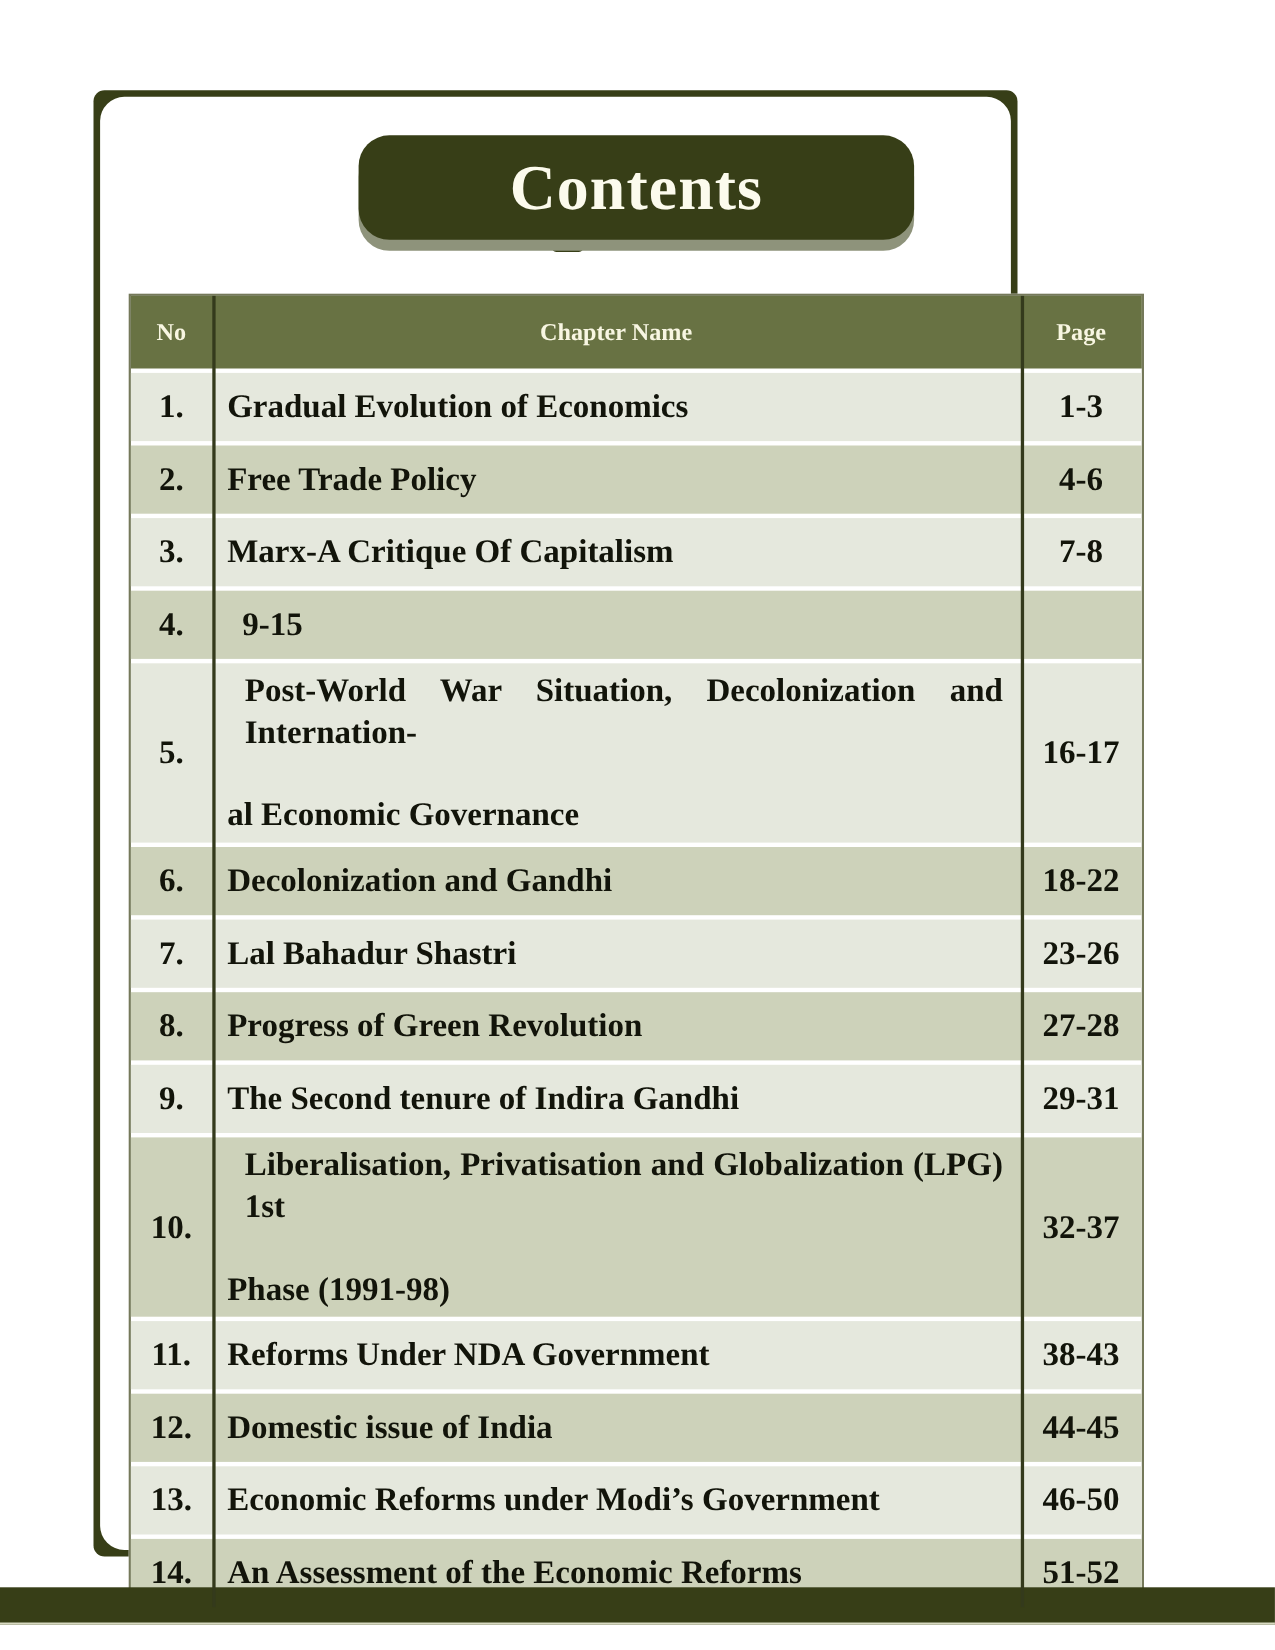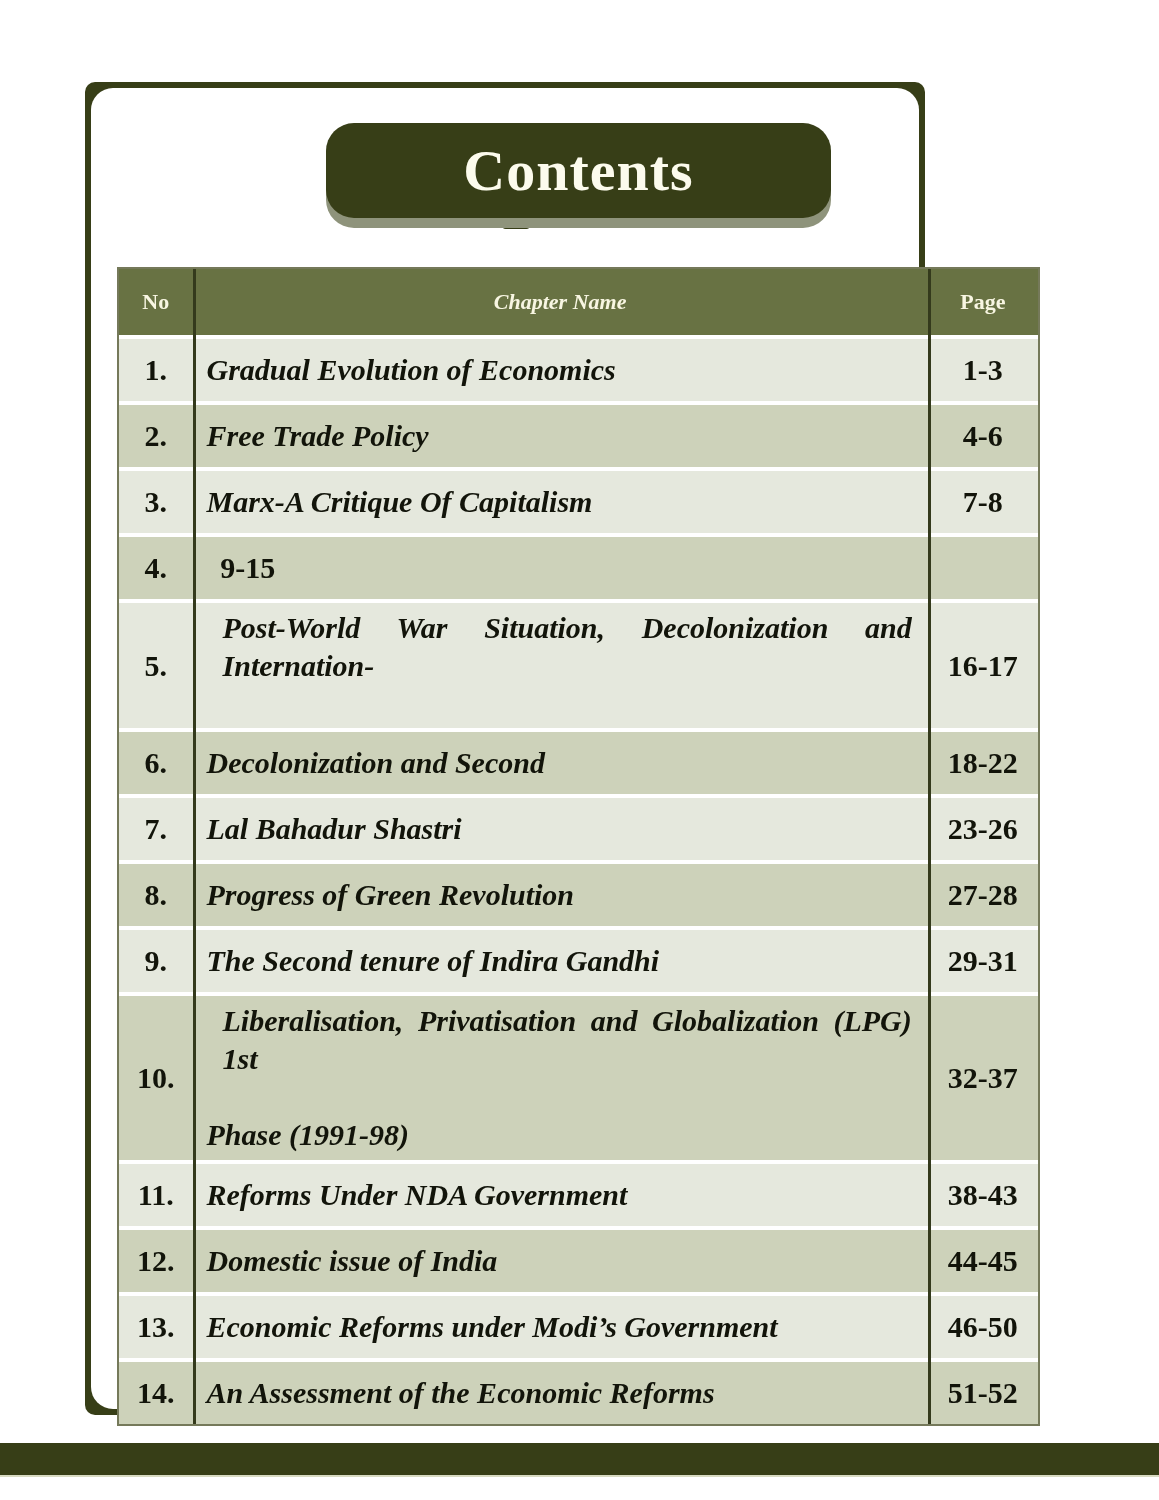--- a/index.html
+++ b/index.html
@@ -89,21 +89,21 @@
     color: #f8f6e2;
     font-size: 22px;
     font-weight: 700;
   }
   .tr.body-row { margin-top: 4px; min-height: 62px; color: #12140a; font-size: 30px; font-weight: 700; }
   .tr.light { background: #e5e8dd; }
   .tr.dark  { background: #cdd2ba; }
 
   .td { display: flex; align-items: center; }
   .td-no { width: 8%;  justify-content: center; text-align: center; }
-  .td-ch { width: 80%; justify-content: flex-start; padding: 6px 16px 6px 14px; font-style: italic; }
+  .td-ch { width: 80%; justify-content: flex-start; padding: 6px 16px 6px 14px; }
   .td-pg { width: 12%; justify-content: center; text-align: left; }
   .tr.head .td-ch { justify-content: center; padding: 0; }
 
   .chlines { width: 100%; line-height: 1.26; }
   .jline { display: block; text-align: left; }
   .jline.stretch { text-align: justify; margin-left: 16px; }
   .jline.stretch::after { content: ""; display: inline-block; width: 100%; height: 0; }
 
   
   .bottom-bar {
@@ -167,29 +167,30 @@
   <div class="tr body-row dark">
     <div class="td td-no">4.</div>
     <div class="td td-pg">9-15</div>
   </div>
 
   <div class="tr body-row light">
     <div class="td td-no">5.</div>
     <div class="td td-ch">
                 <span class="chlines">
                   <span class="jline stretch">Post-World War Situation, Decolonization and Internation-</span>
+                  <span class="jline">al Economic Governance</span>
                 </span>
               </div>
     <div class="td td-pg">16-17</div>
   </div>
 
   <div class="tr body-row dark">
     <div class="td td-no">6.</div>
     <div class="td td-ch">
-                <span class="chlines">Decolonization and Second</span>
+                <span class="chlines">Decolonization and Gandhi</span>
               </div>
     <div class="td td-pg">18-22</div>
   </div>
 
   <div class="tr body-row light">
     <div class="td td-no">7.</div>
     <div class="td td-ch">
                 <span class="chlines">Lal Bahadur Shastri</span>
               </div>
     <div class="td td-pg">23-26</div>

